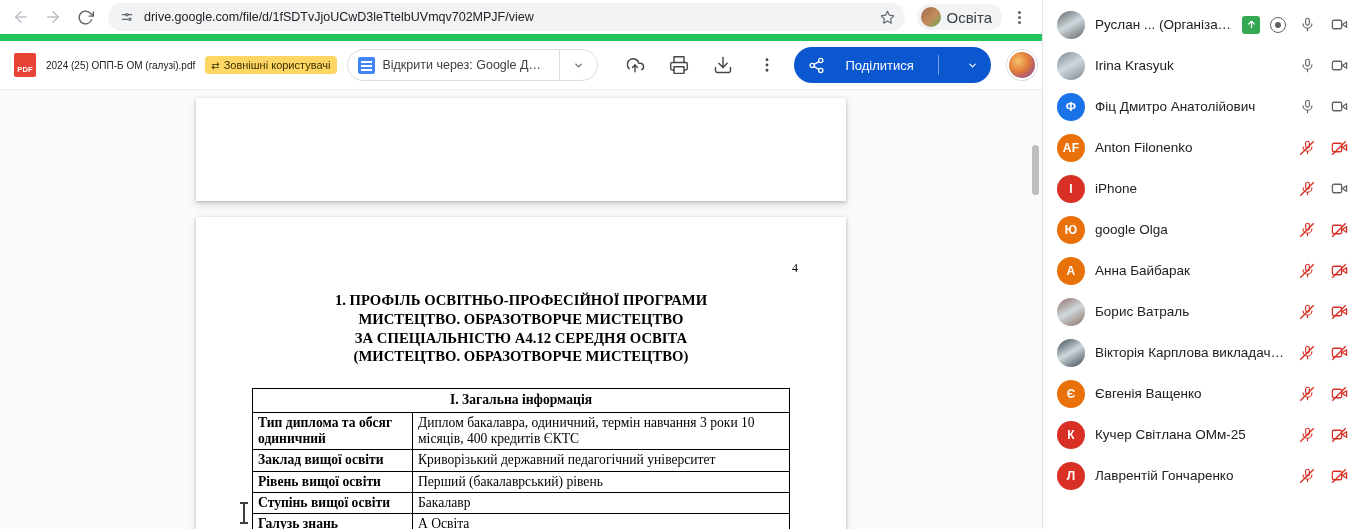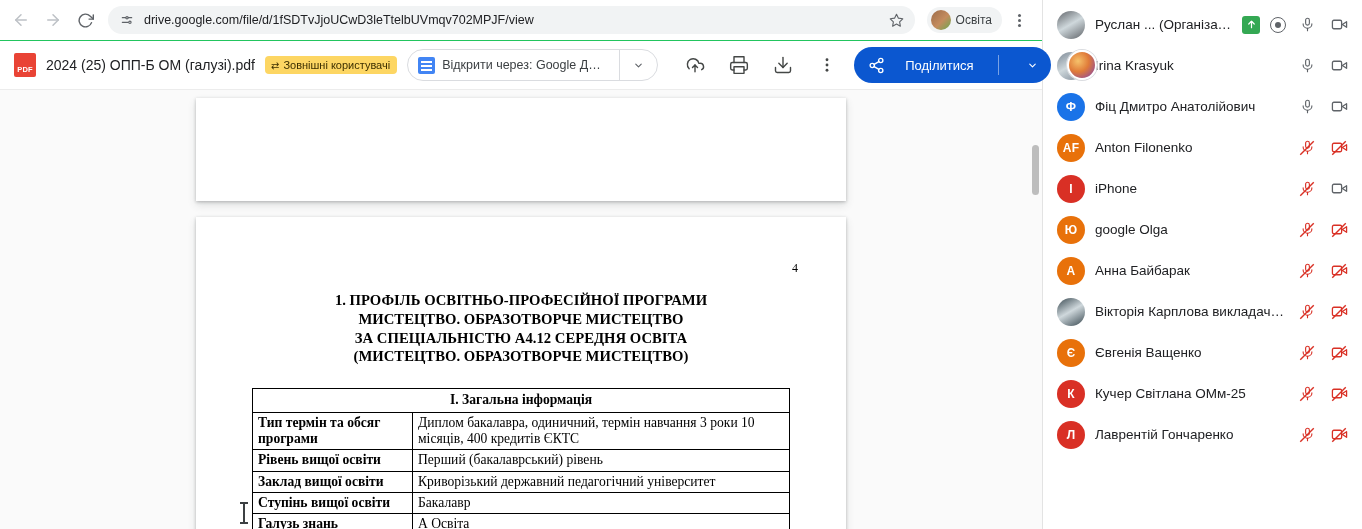--- a/index.html
+++ b/index.html
@@ -12,21 +12,21 @@
   }
   #app { position: relative; width: 1362px; height: 529px; display: flex; }
 
   
   .browser { width: 1042px; height: 529px; position: relative; background: #ffffff; }
 
   .chrome-bar {
     height: 41px; background: #ffffff;
     display: flex; align-items: center; gap: 2px;
     padding: 0 10px 0 6px;
-    border-bottom: 1px solid #22c55e;
+    border-bottom: 7px solid #22c55e;
   }
   .nav-btn {
     width: 30px; height: 30px; border-radius: 50%;
     display: flex; align-items: center; justify-content: center;
     color: #5f6368; flex: none;
   }
   .nav-btn svg { display: block; }
   .nav-btn.disabled { color: #bdc1c6; }
 
   .omnibox {
@@ -45,37 +45,37 @@
   .profile-chip {
     display: flex; align-items: center; gap: 5px;
     background: #f1f3f4; border-radius: 13px; height: 26px;
     padding: 0 10px 0 4px; margin-left: 10px; flex: none;
   }
   .profile-chip .pavatar {
     width: 20px; height: 20px; border-radius: 50%;
     background: linear-gradient(135deg,#9c6b4a 0%,#c48c5e 55%,#6aa84f 100%);
     flex: none;
   }
-  .profile-chip .plabel { font-size: 12px; color: #3c4043; }
+  .profile-chip .plabel { font-size: 15px; color: #3c4043; }
   .kebab { width: 26px; height: 26px; display:flex;align-items:center;justify-content:center; color:#5f6368; flex:none; margin-left:2px;}
   .kebab i { display:block; width:3px; height:3px; border-radius:50%; background:#5f6368; box-shadow: 0 -5px 0 #5f6368, 0 5px 0 #5f6368; }
 
   
   .drive-bar {
     height: 49px; background: #ffffff;
     display: flex; align-items: center; padding: 0 12px 0 14px;
     gap: 10px; border-bottom: 1px solid #ececec;
   }
   .pdf-badge {
     width: 22px; height: 24px; background: #e94335; border-radius: 2px;
     color: #fff; font-size: 7.5px; font-weight: bold; letter-spacing: .2px;
     display: flex; align-items: flex-end; justify-content: center; padding-bottom: 3px;
     flex: none;
   }
-  .file-title { font-size: 14px; color: #202124; white-space: nowrap; flex: none; }
+  .file-title { font-size: 10px; color: #202124; white-space: nowrap; flex: none; }
   .ext-badge {
     background: #fdd663; color: #3c2f00; border-radius: 4px;
     font-size: 11px; padding: 3px 7px 3px 6px; display: flex; align-items: center; gap: 4px;
     white-space: nowrap; flex: none;
   }
   .ext-badge .eicon { font-size: 10px; }
   .open-with {
     display: flex; align-items: center; border: 1px solid #dadce0;
     border-radius: 18px; height: 32px; flex: none; overflow: hidden; background: #fff;
   }
@@ -288,30 +288,30 @@
           <div>ЗА СПЕЦІАЛЬНІСТЮ А4.12 СЕРЕДНЯ ОСВІТА</div>
           <div>(МИСТЕЦТВО. ОБРАЗОТВОРЧЕ МИСТЕЦТВО)</div>
         </div>
 
         <table class="doc-table">
           <tbody>
               <tr>
             <td class="thead" colspan="2">І. Загальна інформація</td>
           </tr>
           <tr>
-            <td class="lbl">Тип термін та обсяг програми</td>
+            <td class="lbl">Тип диплома та обсяг одиничний</td>
             <td>Диплом бакалавра, одиничний, термін навчання 3 роки 10 місяців, 400 кредитів ЄКТС</td>
+          </tr>
+          <tr>
+            <td class="lbl">Заклад вищої освіти</td>
+            <td>Криворізький державний педагогічний університет</td>
           </tr>
           <tr>
             <td class="lbl">Рівень вищої освіти</td>
             <td>Перший (бакалаврський) рівень</td>
-          </tr>
-          <tr>
-            <td class="lbl">Заклад вищої освіти</td>
-            <td>Криворізький державний педагогічний університет</td>
           </tr>
           <tr>
             <td class="lbl">Ступінь вищої освіти</td>
             <td>Бакалавр</td>
           </tr>
           <tr>
             <td class="lbl">Галузь знань</td>
             <td>А Освіта</td>
           </tr>
 
@@ -471,20 +471,43 @@
           <svg width="17" height="17" viewBox="0 0 24 24" fill="none" stroke="currentColor" stroke-width="1.8" stroke-linecap="round" stroke-linejoin="round">
             <rect x="2" y="6" width="13" height="12" rx="2"></rect>
             <polygon points="22 8 16 12 22 16 22 8"></polygon>
           </svg>
           <svg class="slash" viewBox="0 0 24 24">
             <line x1="3" y1="21" x2="21" y2="3"></line>
           </svg>
         </div>
       </div>
       <div class="prow">
+        <div class="pav photo" style="background: linear-gradient(150deg, rgb(141, 110, 99) 0%, rgb(207, 216, 220) 48%, rgb(141, 110, 99) 100%);"></div>
+        <div class="pname">Борис Ватраль</div>
+        <div class="picon off">
+          <svg width="15" height="15" viewBox="0 0 24 24" fill="none" stroke="currentColor" stroke-width="1.8" stroke-linecap="round" stroke-linejoin="round">
+            <rect x="9" y="2" width="6" height="11" rx="3"></rect>
+            <path d="M5 11a7 7 0 0 0 14 0"></path>
+            <line x1="12" y1="18" x2="12" y2="22"></line>
+          </svg>
+          <svg class="slash" viewBox="0 0 24 24">
+            <line x1="3" y1="21" x2="21" y2="3"></line>
+          </svg>
+        </div>
+        <div class="picon off">
+          <svg width="17" height="17" viewBox="0 0 24 24" fill="none" stroke="currentColor" stroke-width="1.8" stroke-linecap="round" stroke-linejoin="round">
+            <rect x="2" y="6" width="13" height="12" rx="2"></rect>
+            <polygon points="22 8 16 12 22 16 22 8"></polygon>
+          </svg>
+          <svg class="slash" viewBox="0 0 24 24">
+            <line x1="3" y1="21" x2="21" y2="3"></line>
+          </svg>
+        </div>
+      </div>
+      <div class="prow">
         <div class="pav photo" style="background: linear-gradient(150deg, rgb(55, 71, 79) 0%, rgb(207, 216, 220) 48%, rgb(55, 71, 79) 100%);"></div>
         <div class="pname">Вікторія Карплова викладач ка...</div>
         <div class="picon off">
           <svg width="15" height="15" viewBox="0 0 24 24" fill="none" stroke="currentColor" stroke-width="1.8" stroke-linecap="round" stroke-linejoin="round">
             <rect x="9" y="2" width="6" height="11" rx="3"></rect>
             <path d="M5 11a7 7 0 0 0 14 0"></path>
             <line x1="12" y1="18" x2="12" y2="22"></line>
           </svg>
           <svg class="slash" viewBox="0 0 24 24">
             <line x1="3" y1="21" x2="21" y2="3"></line>

